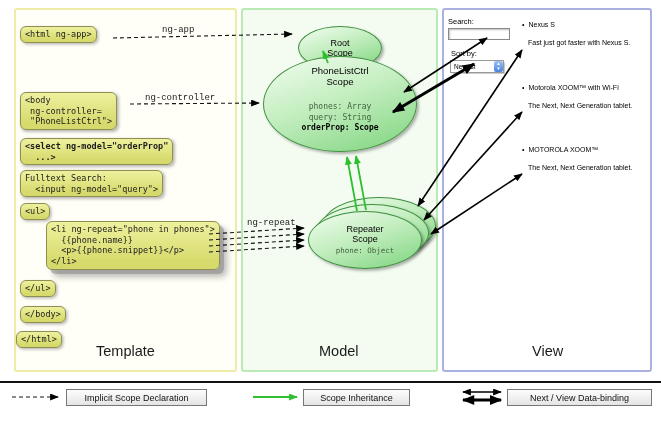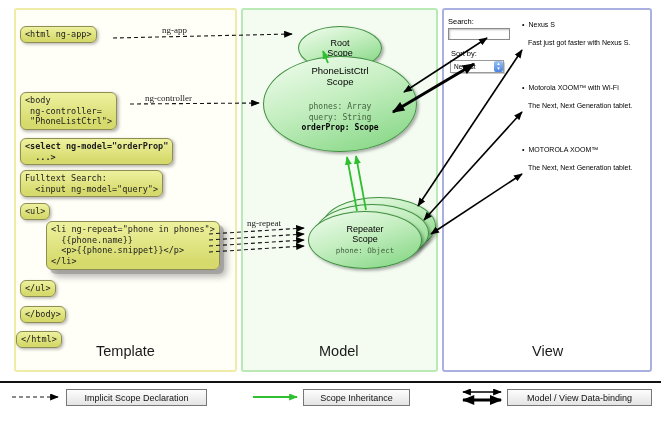--- a/index.html
+++ b/index.html
@@ -13,21 +13,21 @@
   .col-label{position:absolute;z-index:4;font-size:14.5px;color:#1a1a1a;}
 
   
   .code-box{position:absolute;z-index:3;font-family:"DejaVu Sans Mono",monospace;font-size:8.5px;line-height:1.26;
     white-space:pre;color:#1c1c1c;background:linear-gradient(180deg,#eef19e 0%,var(--code-box-yellow,#d6da6c) 85%);
     border:1px solid #8e8e52;border-radius:6px;padding:2px 4px;box-shadow:1.5px 1.5px 3px rgba(60,60,60,.35);}
   .code-bold{font-weight:bold;}
   .stacked{box-shadow:4px 4px 0 rgba(140,140,140,.55),7px 7px 6px rgba(60,60,60,.35);}
 
   
-  .annot{position:absolute;z-index:6;font-family:Liberation Serif, serif;font-size:9px;color:#222;}
+  .annot{position:absolute;z-index:6;font-family:Liberation Mono, monospace;font-size:9px;color:#222;}
 
   
   .ellipse{position:absolute;z-index:3;border-radius:50%;
     background:linear-gradient(160deg,#f2fdf0 0%,#c4eec0 45%,var(--scope-green,#7ed47e) 100%);
     border:1.5px solid #3f8f3f;box-shadow:2px 2px 3px rgba(0,0,0,.3);
     display:flex;flex-direction:column;align-items:center;justify-content:center;text-align:center;box-sizing:border-box;}
   .ellipse .title{font-size:9.5px;color:#000;white-space:pre-line;line-height:1.15;}
   .ellipse .props{font-family:"DejaVu Sans Mono",monospace;font-size:8px;color:#43643f;white-space:pre-line;line-height:1.35;margin-top:14px;}
   .ellipse .prop-bold{font-family:"DejaVu Sans Mono",monospace;font-size:8px;font-weight:bold;color:#000;line-height:1.35;}
   .small-title{font-size:9px !important;}
@@ -135,21 +135,21 @@
   </div>
   <div class="vitem" style="left:528px;top:164px;">The Next, Next Generation tablet.</div>
 
   <div class="col-label" style="left:96px;top:343px;">Template</div>
   <div class="col-label" style="left:319px;top:343px;">Model</div>
   <div class="col-label" style="left:532px;top:343px;">View</div>
 
   <div class="separator"></div>
   <div class="legend-box" style="left:66px;top:389px;width:141px;">Implicit Scope Declaration</div>
   <div class="legend-box" style="left:303px;top:389px;width:107px;">Scope Inheritance</div>
-  <div class="legend-box" style="left:507px;top:389px;width:145px;">Model / View Data-binding</div>
+  <div class="legend-box" style="left:507px;top:389px;width:145px;">Next / View Data-binding</div>
 
   <svg id="arrows" width="661" height="425">
     <defs>
       <marker id="ab" viewBox="0 0 10 8" markerWidth="9" markerHeight="7" refX="9" refY="4" orient="auto-start-reverse" markerUnits="userSpaceOnUse">
         <path d="M0,0 L10,4 L0,8 z" fill="#000"></path>
       </marker>
       <marker id="abL" viewBox="0 0 10 8" markerWidth="13" markerHeight="10" refX="9" refY="4" orient="auto-start-reverse" markerUnits="userSpaceOnUse">
         <path d="M0,0 L10,4 L0,8 z" fill="#000"></path>
       </marker>
       <marker id="ag" viewBox="0 0 10 8" markerWidth="9" markerHeight="7" refX="9" refY="4" orient="auto-start-reverse" markerUnits="userSpaceOnUse">

